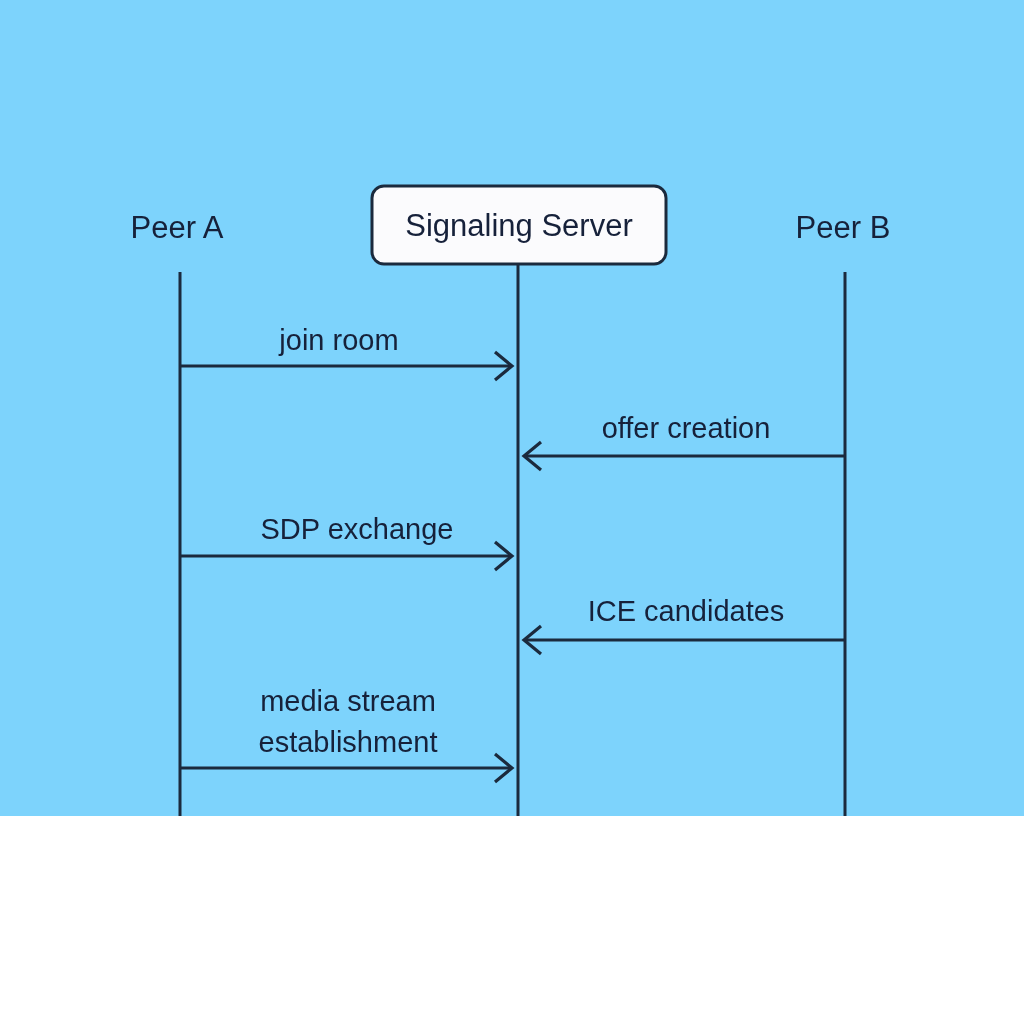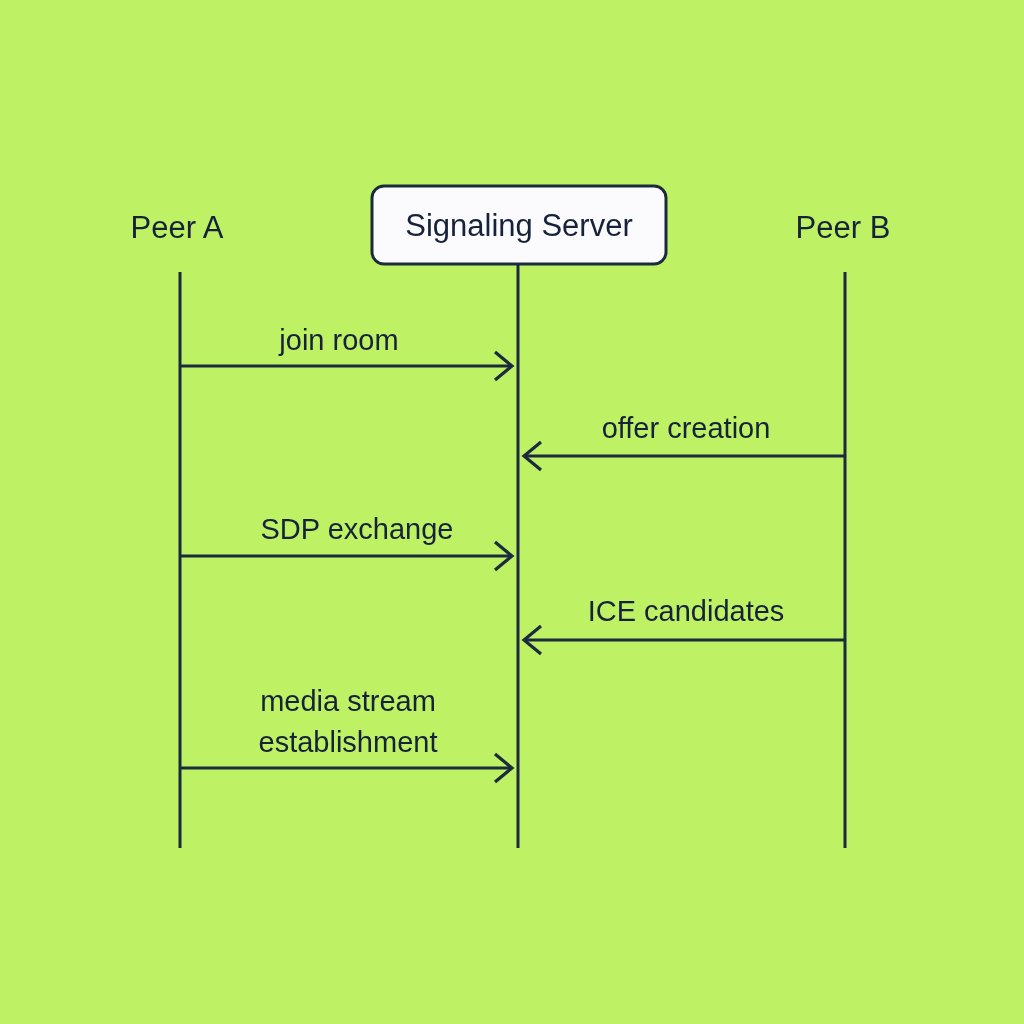--- a/index.html
+++ b/index.html
@@ -3,22 +3,22 @@
 <meta charset="utf-8">
 <style>
   html, body {
     margin: 0;
     padding: 0;
     background: #ffffff;
   }
   #canvas {
     position: relative;
     width: 1024px;
-    height: 1024px;
-    background: #bef264;
+    height: 816px;
+    background: #7dd3fc;
     overflow: hidden;
     font-family: "Liberation Sans", "DejaVu Sans", sans-serif;
   }
   #diagram-svg {
     position: absolute;
     left: 0;
     top: 0;
     width: 1024px;
     height: 1024px;
   }

